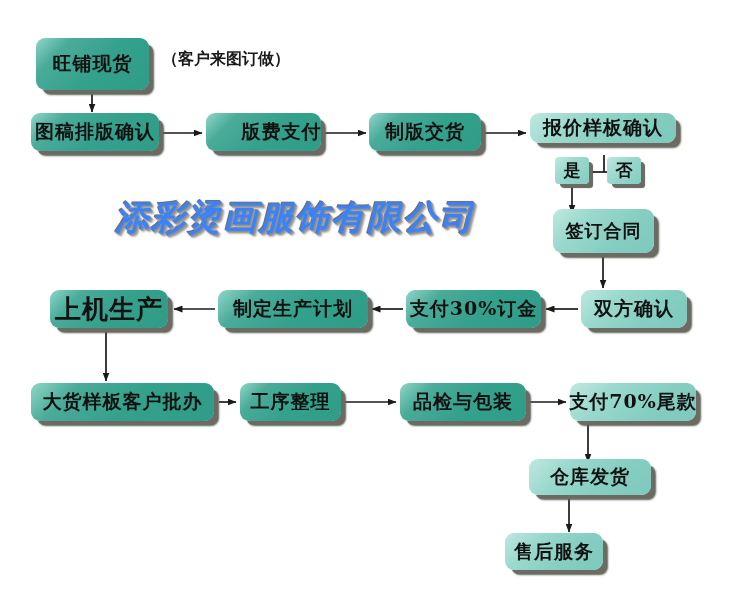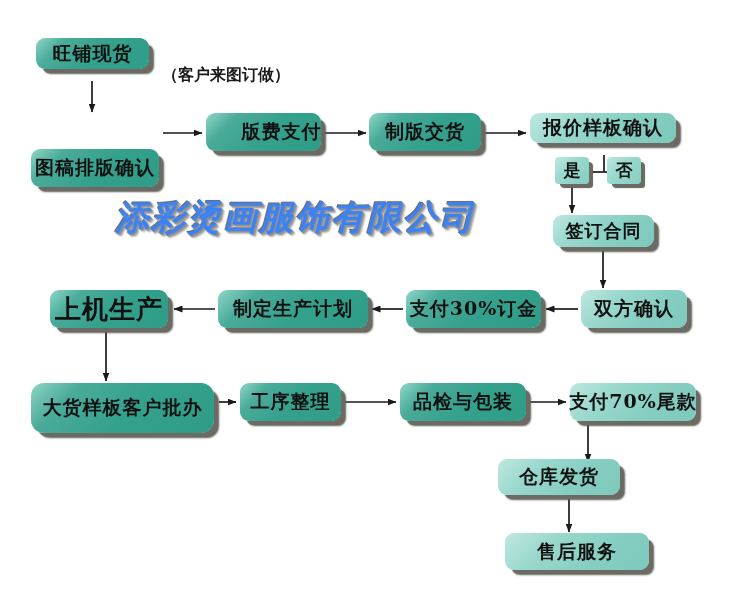--- a/index.html
+++ b/index.html
@@ -78,21 +78,20 @@
     background: linear-gradient(135deg, #bfe8e0 0%, #9bd9ce 40%, #84cdc0 100%);
   }
   
   .caption {
     position: absolute;
     z-index: 3;
     font-family: "DejaVu Serif", "Liberation Serif", serif;
     font-weight: bold;
     color: #1a1a1a;
     white-space: nowrap;
-    margin-top: 16px;
   }
 </style>
 </head>
 <body>
 
 <div id="canvas">
 
   <svg id="connectors" viewBox="0 0 750 607" width="750" height="607">
     <defs>
       <marker id="ah" markerWidth="9" markerHeight="7" refX="8.5" refY="3.5" orient="auto" markerUnits="userSpaceOnUse">
@@ -129,25 +128,25 @@
     <g stroke="#1a1a1a" stroke-width="1.7" fill="none">
       <line x1="604" y1="155" x2="604" y2="172"></line>
       <line x1="589" y1="172" x2="620" y2="172"></line>
     </g>
   </svg>
 
   <div class="watermark" style="left:115px; top:195px; font-size:34px;">添彩烫画服饰有限公司</div>
 
   <div class="caption" style="left:162px; top:49px; font-size:16px;">（客户来图订做）</div>
 
-  <div class="node teal" style="left:36px; top:38px; width:113px; height:31px; font-size:19px;">
+  <div class="node teal" style="left:36px; top:38px; width:113px; height:52px; font-size:19px;">
     <span>旺铺现货</span>
   </div>
 
-  <div class="node teal" style="left:31px; top:113px; width:128px; height:38px; font-size:19px;margin-top:36px;">
+  <div class="node teal" style="left:31px; top:113px; width:128px; height:38px; font-size:19px;">
     <span>图稿排版确认</span>
   </div>
 
   <div class="node teal" style="left:206px; top:113px; width:115px; height:38px; font-size:19px;padding-left:36px;">
     <span>版费支付</span>
   </div>
 
   <div class="node teal" style="left:369px; top:113px; width:112px; height:38px; font-size:19px;">
     <span>制版交货</span>
   </div>
@@ -157,57 +156,57 @@
   </div>
 
   <div class="node chip" style="left:555px; top:157px; width:34px; height:27px; font-size:17px;">
     <span>是</span>
   </div>
 
   <div class="node chip" style="left:607px; top:157px; width:34px; height:27px; font-size:17px;">
     <span>否</span>
   </div>
 
-  <div class="node aqua" style="left:553px; top:215px; width:101px; height:32px; font-size:18px;">
+  <div class="node aqua" style="left:553px; top:209px; width:101px; height:44px; font-size:18px;">
     <span>签订合同</span>
   </div>
 
   <div class="node aqua" style="left:581px; top:290px; width:106px; height:38px; font-size:19px;">
     <span>双方确认</span>
   </div>
 
   <div class="node teal" style="left:406px; top:290px; width:135px; height:38px; font-size:19px;">
     <span>支付30%订金</span>
   </div>
 
   <div class="node teal" style="left:218px; top:290px; width:150px; height:38px; font-size:19px;">
     <span>制定生产计划</span>
   </div>
 
   <div class="node teal" style="left:50px; top:290px; width:118px; height:38px; font-size:26px;">
     <span>上机生产</span>
   </div>
 
-  <div class="node teal" style="left:31px; top:383px; width:183px; height:50px; font-size:19px;border-radius:13px;">
+  <div class="node teal" style="left:31px; top:383px; width:183px; height:38px; font-size:19px;">
     <span>大货样板客户批办</span>
   </div>
 
   <div class="node teal" style="left:240px; top:383px; width:101px; height:38px; font-size:19px;">
     <span>工序整理</span>
   </div>
 
   <div class="node teal" style="left:400px; top:383px; width:126px; height:38px; font-size:19px;">
     <span>品检与包装</span>
   </div>
 
   <div class="node aqua" style="left:570px; top:383px; width:126px; height:38px; font-size:19px;">
     <span>支付70%尾款</span>
   </div>
 
-  <div class="node aqua" style="left:498px; top:459px; width:122px; height:36px; font-size:19px;">
+  <div class="node aqua" style="left:529px; top:459px; width:122px; height:36px; font-size:19px;">
     <span>仓库发货</span>
   </div>
 
-  <div class="node aqua" style="left:505px; top:533px; width:144px; height:37px; font-size:19px;">
+  <div class="node aqua" style="left:505px; top:533px; width:98px; height:37px; font-size:19px;">
     <span>售后服务</span>
   </div>
 
 </div>
 
 </body></html>

